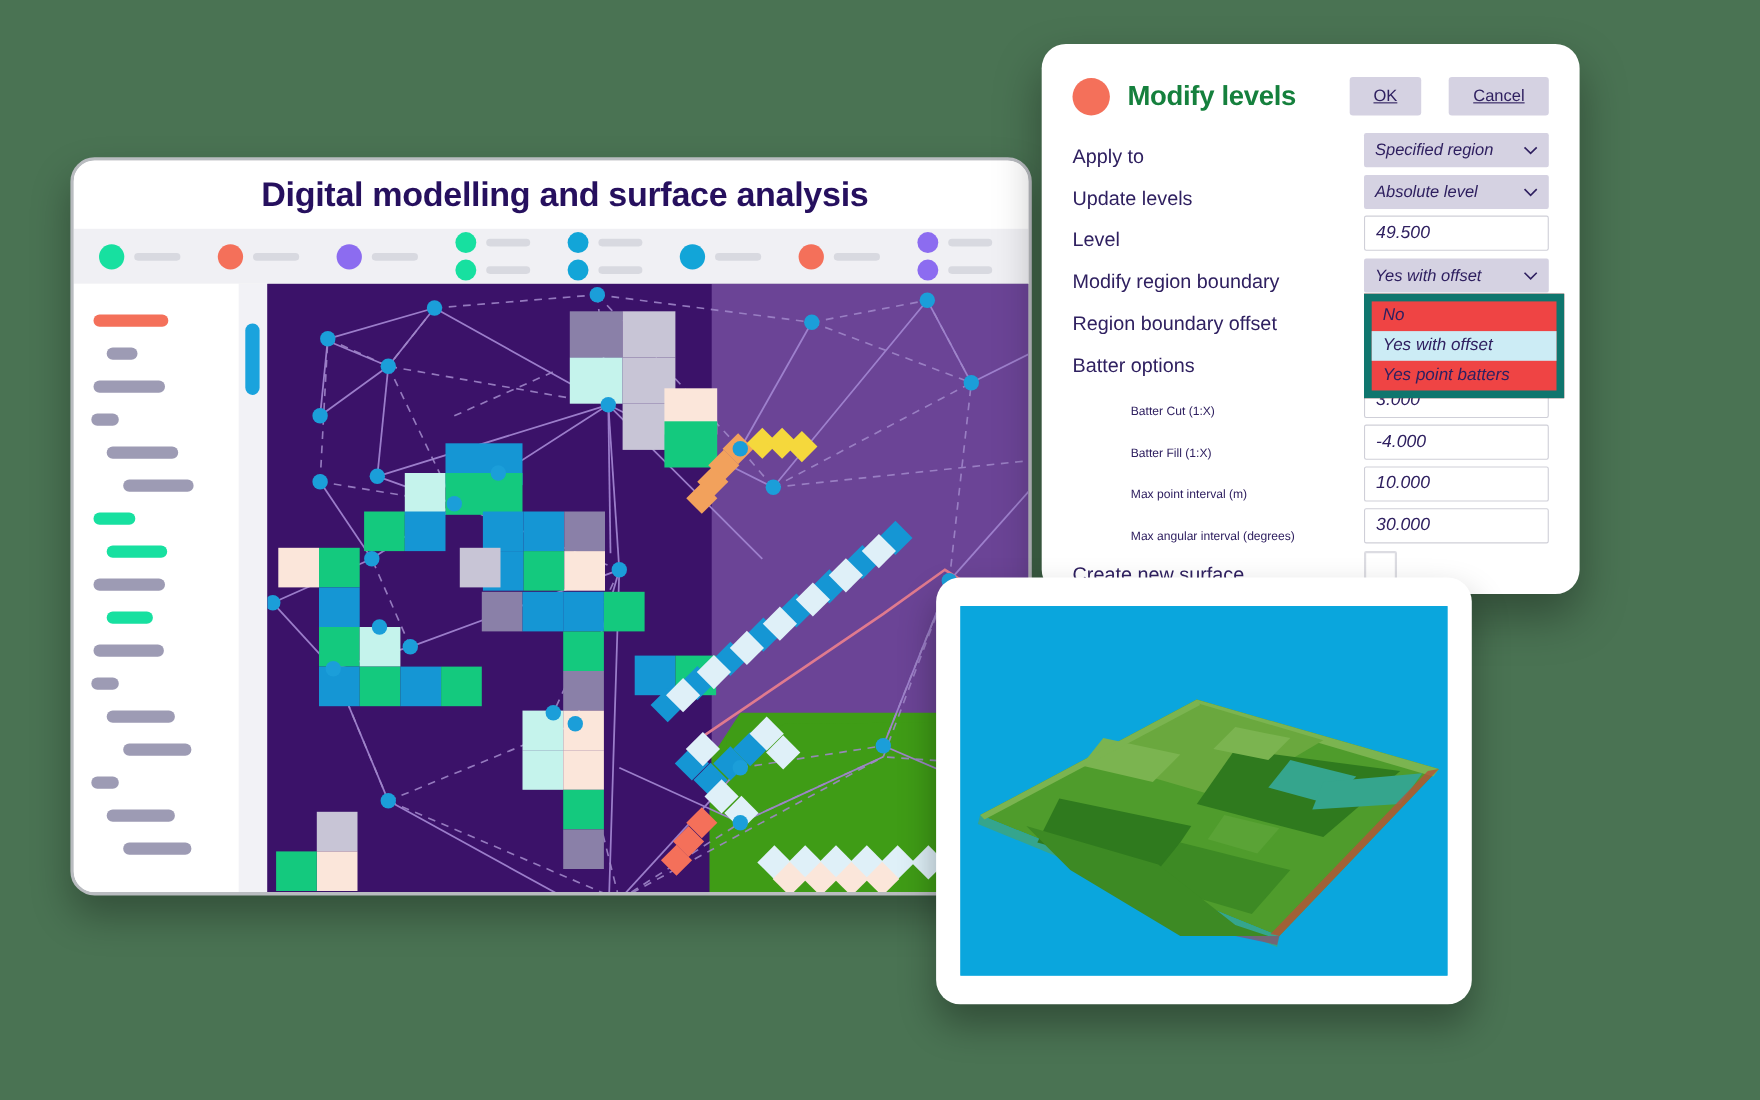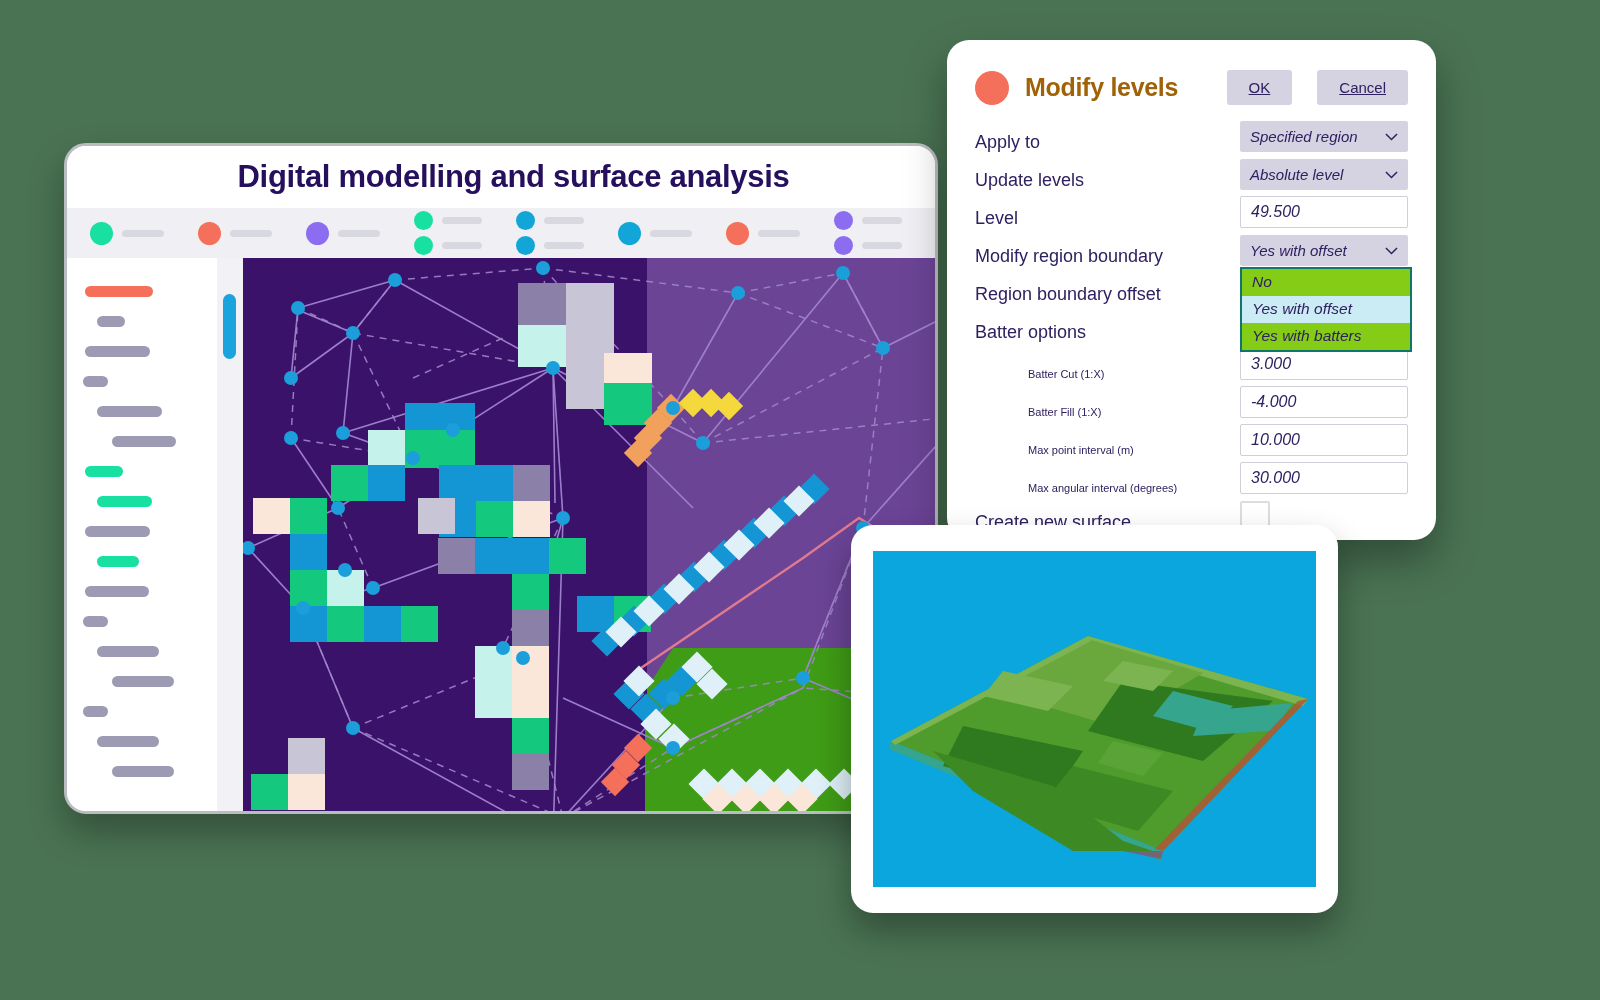--- a/index.html
+++ b/index.html
@@ -63,21 +63,21 @@
   .dialog{
     position:absolute;left:947px;top:40px;width:489px;height:500px;
     background:#ffffff;border-radius:22px;
     box-shadow:0 20px 42px rgba(0,0,0,.34);
     overflow:visible;
   }
   .dlg-head{
     display:flex;align-items:center;padding:30px 28px 0 28px;gap:16px;
   }
   .dlg-dot{width:34px;height:34px;border-radius:50%;background:#f4705a;flex:none;}
-  .dlg-title{font-size:25px;font-weight:bold;color:#a16207;flex:1;letter-spacing:-.3px;}
+  .dlg-title{font-size:25px;font-weight:bold;color:#15803d;flex:1;letter-spacing:-.3px;}
   .dlg-btn{
     background:#d5d2e2;border:none;border-radius:3px;color:#2f2060;
     font-size:15px;padding:9px 22px;margin-left:9px;cursor:pointer;
     font-family:"Liberation Sans", sans-serif;
     text-decoration:underline;
   }
   .dlg-form{position:relative;padding:14px 28px 0 28px;}
   .frow{
     display:flex;align-items:flex-end;margin-bottom:5px;min-height:33px;
   }
@@ -91,22 +91,22 @@
   .select span.val{flex:1;}
   .chev{
     width:13px;height:8px;flex:none;
   }
   .chev svg{display:block;}
   .input{
     background:#ffffff;border:1px solid #cfcfd8;color:#2f2060;font-size:16px;
     height:30px;display:flex;align-items:center;padding:0 10px;border-radius:2px;
   }
   .dropdown{
-    position:absolute;left:0;top:32px;width:100%;background:#84cc16;
-    border:2px solid #0f766e;z-index:5;
+    position:absolute;left:0;top:32px;width:100%;background:#ef4444;
+    border:7px solid #0f766e;z-index:5;
   }
   .dd-item{font-size:15.5px;color:#2f2060;padding:3px 10px;line-height:1.35;}
   .dd-item.sel{background:#ccecf5;}
   .checkbox{
     width:26px;height:27px;border:2px solid #dcdce2;background:#fff;border-radius:2px;
   }
 
   
   .view3d{
     position:absolute;left:851px;top:525px;width:487px;height:388px;
@@ -557,21 +557,21 @@
               <span class="val">Yes with offset</span>
               <span class="chev">
                 <svg viewBox="0 0 14 9">
                   <path d="M1 1 L7 7 L13 1" stroke="#2f2060" stroke-width="1.6" fill="none"></path>
                 </svg>
               </span>
             </div>
             <div class="dropdown">
               <div class="dd-item">No</div>
               <div class="dd-item sel">Yes with offset</div>
-              <div class="dd-item">Yes with batters</div>
+              <div class="dd-item">Yes point batters</div>
             </div>
           </div>
         </div>
         <div class="frow">
           <div class="flabel">Region boundary offset</div>
           <div class="fctl"></div>
         </div>
         <div class="frow">
           <div class="flabel">Batter options</div>
           <div class="fctl"></div>

